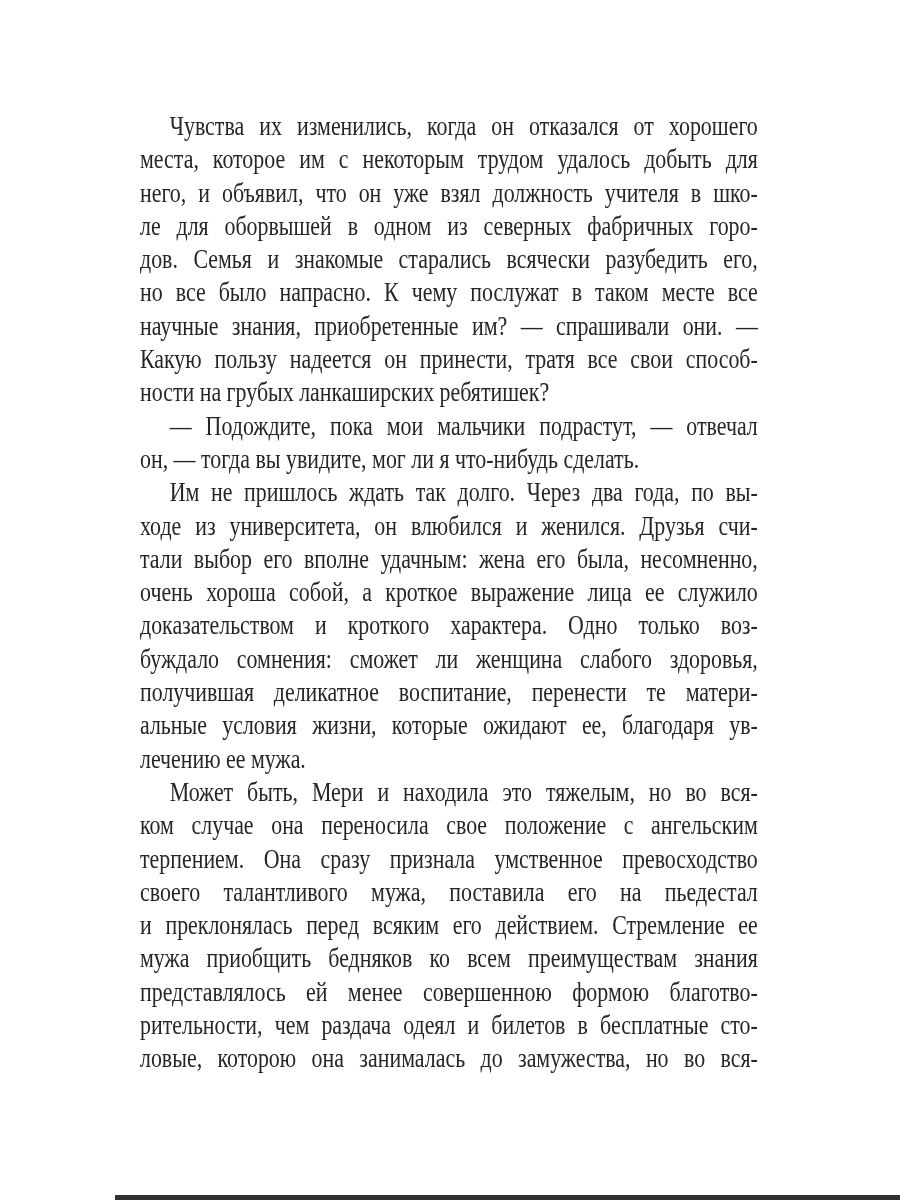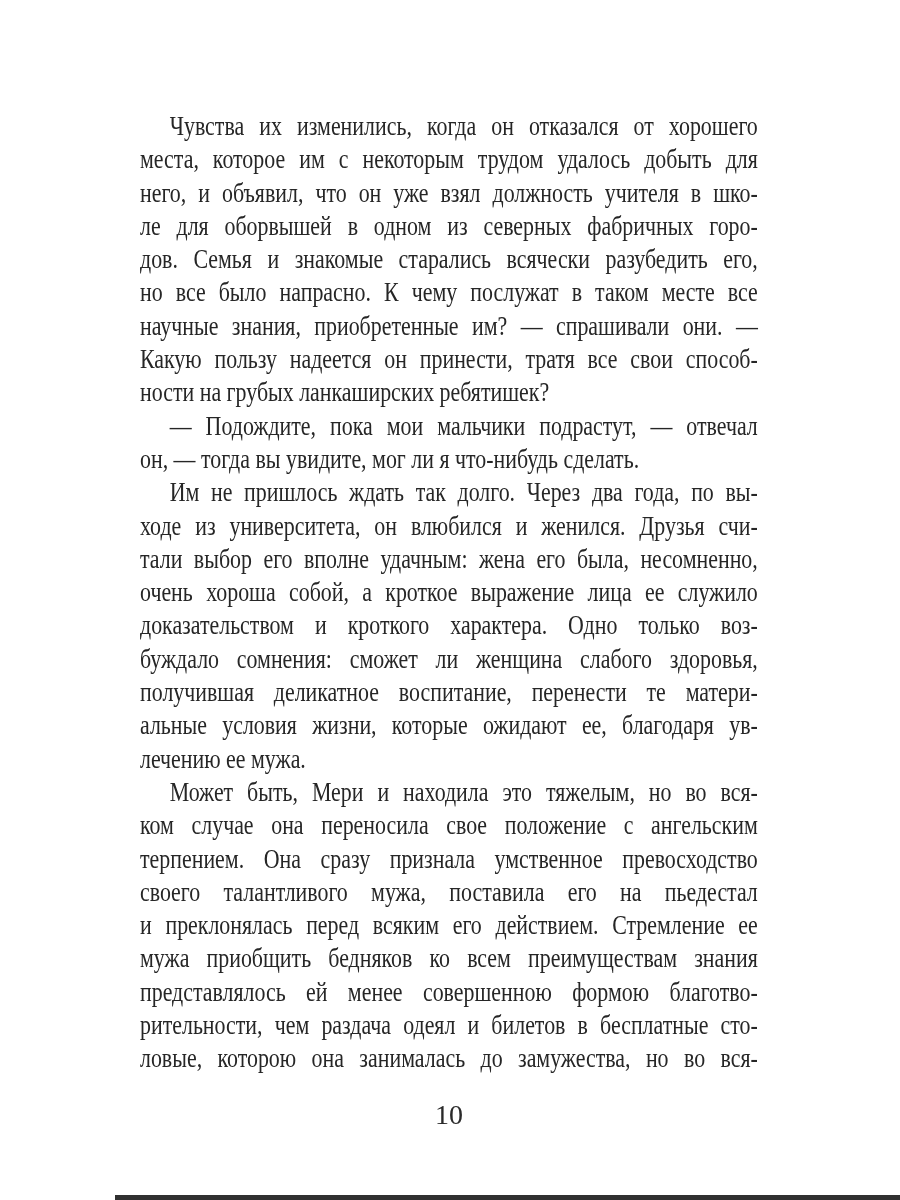--- a/index.html
+++ b/index.html
@@ -95,16 +95,15 @@
     <div class="line">ком случае она переносила свое положение с ангельским</div>
     <div class="line">терпением. Она сразу признала умственное превосходство</div>
     <div class="line">своего талантливого мужа, поставила его на пьедестал</div>
     <div class="line">и преклонялась перед всяким его действием. Стремление ее</div>
     <div class="line">мужа приобщить бедняков ко всем преимуществам знания</div>
     <div class="line">представлялось ей менее совершенною формою благотво-</div>
     <div class="line">рительности, чем раздача одеял и билетов в бесплатные сто-</div>
     <div class="line">ловые, которою она занималась до замужества, но во вся-</div>
   </div>
 
-  <div class="pagenum">10</div>
 
   <div class="scan-edge"></div>
 </div>
 
 </body></html>

